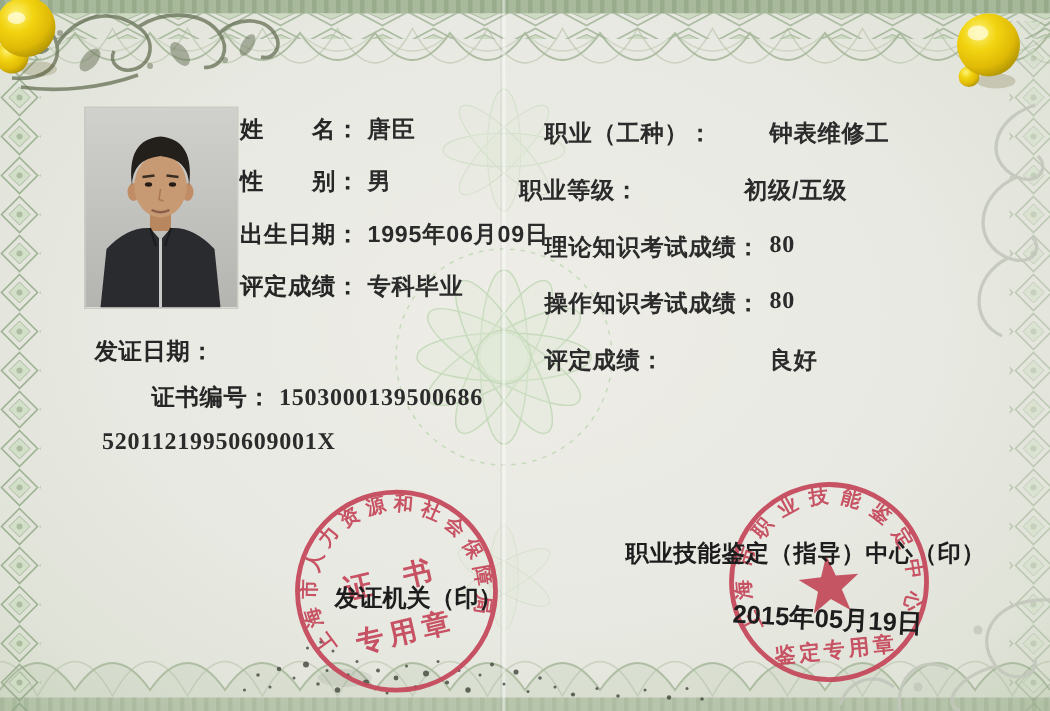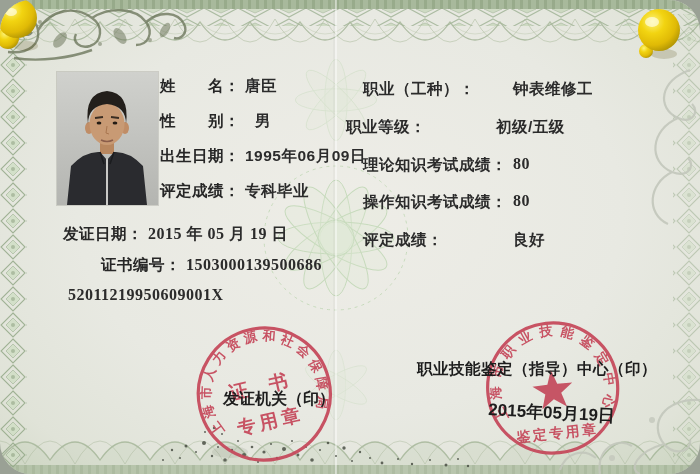--- a/index.html
+++ b/index.html
@@ -1,18 +1,18 @@
 <!DOCTYPE html>
 <html><head>
 <meta charset="utf-8">
 <style>
   html,body{margin:0;padding:0;background:#9aa195;}
   .stage{position:relative;width:700px;height:474px;overflow:hidden;
     background:radial-gradient(ellipse at 50% 45%, #eeede7 0%, #e8e9e2 55%, #e0e3d8 85%, #d5dbcb 100%);
-    font-family:"Liberation Sans","DejaVu Sans",sans-serif;border-radius:31px;}
+    font-family:"Liberation Sans","DejaVu Sans",sans-serif;}
   svg{display:block;}
   .row{position:absolute;display:flex;align-items:baseline;white-space:nowrap;
     font-weight:700;color:#2b2b2b;font-size:15.5px;letter-spacing:0.5px;z-index:3;}
   .row .lbl{color:#262626;}
   .row .val{margin-left:5px;}
   .num{font-family:"Liberation Serif","DejaVu Serif",serif;font-size:16px;letter-spacing:0.5px;}
   .rrow{position:absolute;white-space:nowrap;font-weight:700;color:#2b2b2b;
     font-size:15.5px;letter-spacing:0.5px;z-index:3;width:330px;}
   .rrow .rval{position:absolute;left:150px;top:0;}
   .overlay-black{position:absolute;font-weight:700;color:#1d1d1d;z-index:5;white-space:nowrap;}
@@ -189,36 +189,35 @@
     <path d="M44,68 Q50,71 56,68" stroke="#8a5d4a" stroke-width="1.6" fill="none"></path>
     <path d="M10,133 L14,94 Q28,79 43,80 L50,88 L57,80 Q72,79 86,94 L90,133 Z" fill="#2a2b2f"></path>
     <path d="M43,80 L47,92 M57,80 L53,92" stroke="#1b1c1f" stroke-width="1.5"></path>
     <rect x="49" y="87" width="2" height="46" fill="#c9c9c7"></rect>
   </svg>
 
   <div class="row" style="left:160px;top:76px;">
     <span class="lbl">姓　　名：</span>
     <span class="val">唐臣</span>
   </div>
-  <div class="row" style="left:160px;top:111px;gap:10px;">
+  <div class="row" style="left:160px;top:111px;">
     <span class="lbl">性　　别：</span>
     <span class="val">男</span>
   </div>
   <div class="row" style="left:160px;top:146px;">
     <span class="lbl">出生日期：</span>
     <span class="val">1995年06月09日</span>
   </div>
   <div class="row" style="left:160px;top:181px;">
     <span class="lbl">评定成绩：</span>
     <span class="val">专科毕业</span>
   </div>
 
   <div class="row" style="left:63px;top:224px;">
     <span class="lbl">发证日期：</span>
-    <span class="val num">2015 年 05 月 19 日</span>
   </div>
   <div class="row" style="left:63px;top:255px;margin-left:38px;">
     <span class="lbl">证书编号：</span>
     <span class="val num">1503000139500686</span>
   </div>
   <div class="row" style="left:63px;top:286px;">
     <span class="val num">52011219950609001X</span>
   </div>
 
   <div class="rrow" style="left:363px;top:79px;">

